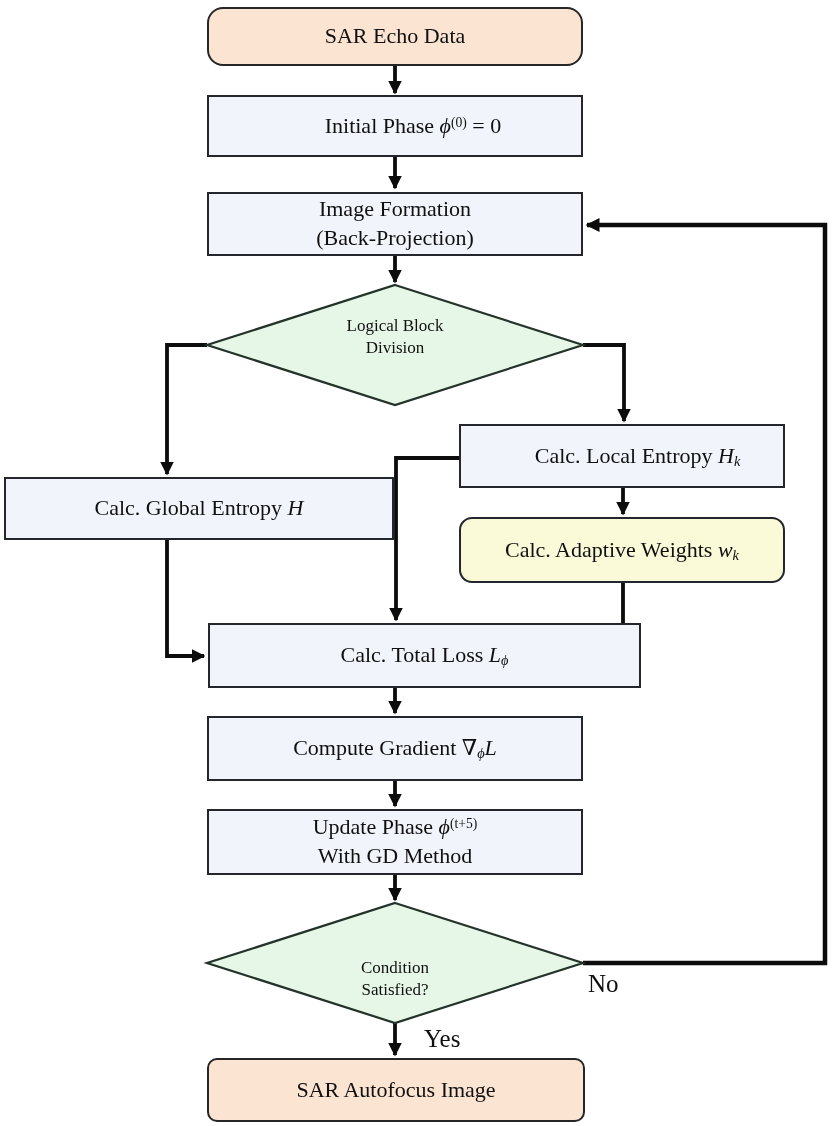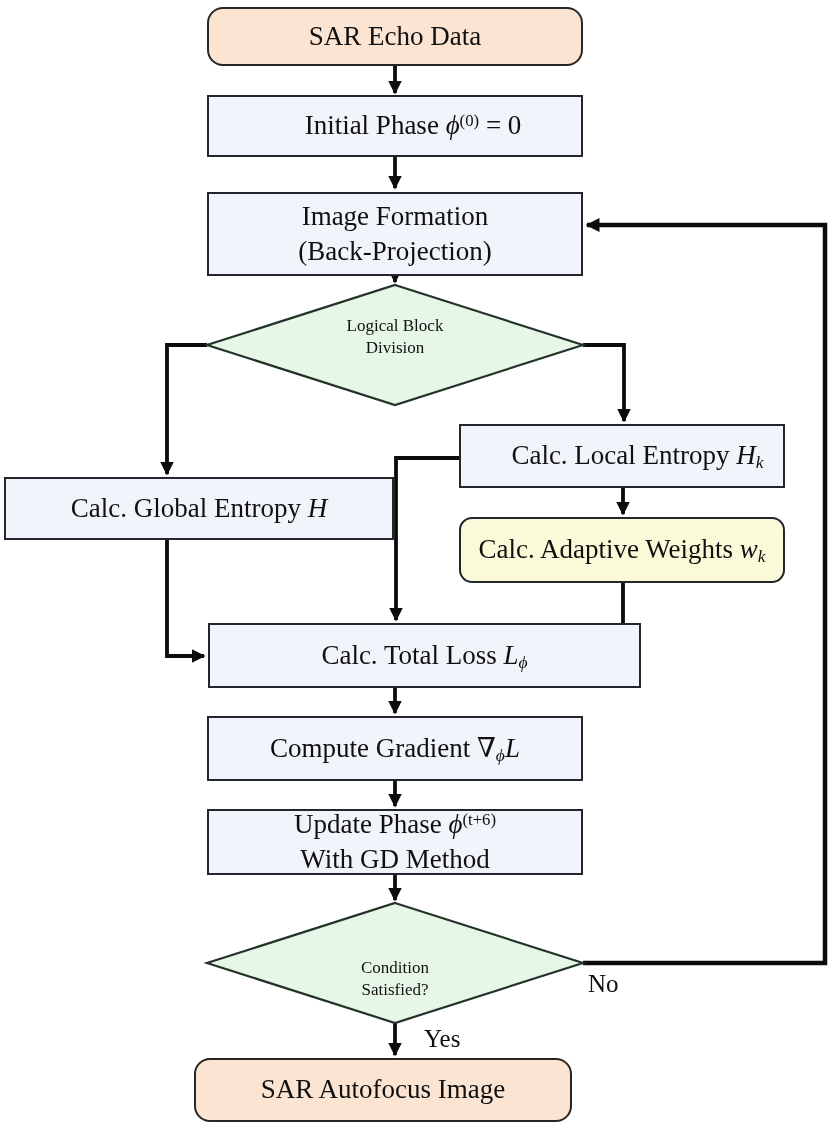--- a/index.html
+++ b/index.html
@@ -5,21 +5,21 @@
   html,body { margin:0; padding:0; background:#ffffff; }
   .canvas {
     position:relative; width:832px; height:1126px; background:#ffffff;
     font-family:"Liberation Serif","DejaVu Serif",serif; color:#101010;
     overflow:hidden;
   }
   svg.edges { position:absolute; left:0; top:0; z-index:1; }
   .node {
     position:absolute; z-index:2; box-sizing:border-box;
     display:flex; flex-direction:column; align-items:center; justify-content:center;
-    text-align:center; font-size:27px; line-height:1.3;
+    text-align:center; font-size:22px; line-height:1.3;
     background:#f1f4fa; border:2.3px solid #23272d;
   }
   .terminal {
     background:#fbe5d2; border-radius:16px; border:2.6px solid #262626;
   }
   .highlight { background:#fafad8; }
   .diamond-label {
     position:absolute; z-index:3; width:240px; text-align:center;
     font-size:17px; line-height:1.3; background:transparent;
   }
@@ -63,21 +63,21 @@
   </svg>
 
   <div class="node terminal" style="left:207px; top:7px; width:376px; height:59px;">
     <span>SAR Echo Data</span>
   </div>
 
   <div class="node" style="left:207px; top:95px; width:376px; height:62px;padding-left:36px;">
     <span class="nowrap"><span>Initial Phase </span><span class="mvar">ϕ</span><sup class="msup">(0)</sup><span> = 0</span></span>
   </div>
 
-  <div class="node" style="left:207px; top:192px; width:376px; height:84px;">
+  <div class="node" style="left:207px; top:192px; width:376px; height:64px;">
     <div>Image Formation</div>
     <div>(Back-Projection)</div>
   </div>
 
   <div class="diamond-label" style="left:275px; top:315px;">
     <div>Logical Block</div>
     <div>Division</div>
   </div>
 
   <div class="node" style="left:4px; top:477px; width:390px; height:63px;">
@@ -94,29 +94,29 @@
 
   <div class="node" style="left:208px; top:623px; width:433px; height:65px;">
     <span class="nowrap"><span>Calc. Total Loss </span><span class="mvar">L</span><sub class="msub">ϕ</sub></span>
   </div>
 
   <div class="node" style="left:207px; top:716px; width:376px; height:65px;">
     <span class="nowrap"><span>Compute Gradient </span><span>∇</span><sub class="msub">ϕ</sub><span class="mvar">L</span></span>
   </div>
 
   <div class="node" style="left:207px; top:809px; width:376px; height:66px;">
-    <div class="nowrap"><span>Update Phase </span><span class="mvar">ϕ</span><sup class="msup">(t+6)</sup></div>
+    <div class="nowrap"><span>Update Phase </span><span class="mvar">ϕ</span><sup class="msup">(t+5)</sup></div>
     <div>With GD Method</div>
   </div>
 
   <div class="diamond-label" style="left:275px; top:933px;margin-top:24px;">
     <div>Condition</div>
     <div>Satisfied?</div>
   </div>
 
   <div class="edge-label" style="left:588px; top:970px;">No</div>
   <div class="edge-label" style="left:424px; top:1025px;">Yes</div>
 
-  <div class="node terminal" style="left:194px; top:1058px; width:378px; height:64px;">
+  <div class="node terminal" style="left:207px; top:1058px; width:378px; height:64px;border-radius:10px;">
     <span>SAR Autofocus Image</span>
   </div>
 
 </div>
 
 </body></html>

